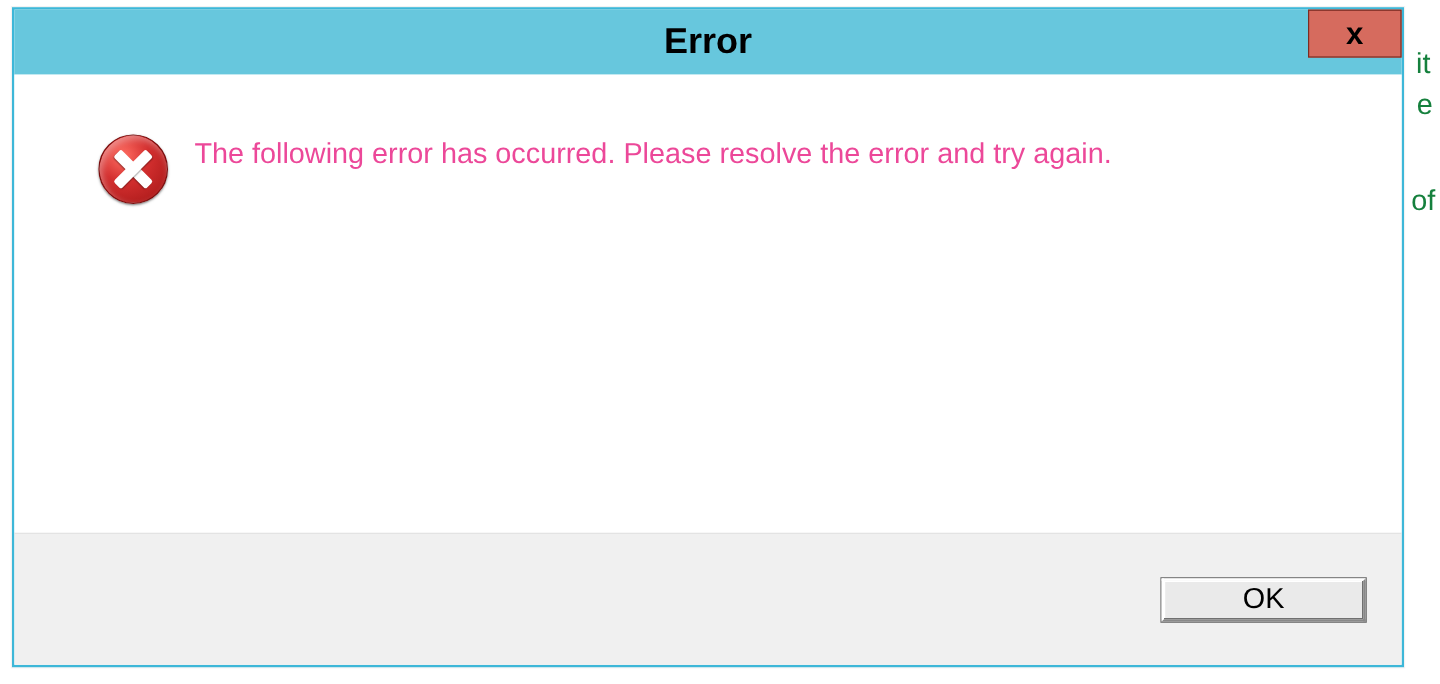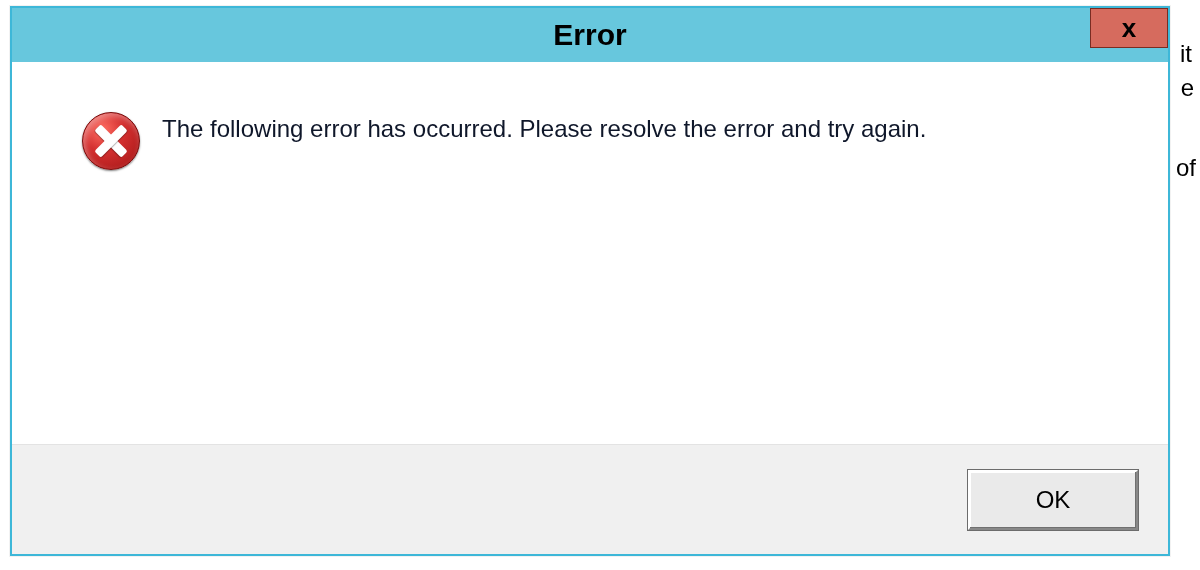--- a/index.html
+++ b/index.html
@@ -99,54 +99,54 @@
       height: 9px;
       background: #fff;
       border-radius: 2px;
       box-shadow: 0 1px 1px rgba(0,0,0,0.3);
     }
     .err-cross::before { transform: translate(-50%, -50%) rotate(45deg); }
     .err-cross::after  { transform: translate(-50%, -50%) rotate(-45deg); }
     .text-col {
       flex: 1;
       font-size: 24px;
-      color: #0f172a;
+      color: #ec4899;
       line-height: 1.4;
     }
     .msg { margin-bottom: 28px; }
     .desc-label { }
     .desc-value { }
     .footer {
       height: 110px;
       background: #f0f0f0;
       border-top: 1px solid #e3e3e3;
       display: flex;
       align-items: center;
       justify-content: flex-end;
       padding-right: 30px;
     }
     .ok-btn {
       width: 170px;
-      height: 60px;
+      height: 36px;
       background: #eaeaea;
       border: 2px solid #888;
       border-top-color: #fff;
       border-left-color: #fff;
       box-shadow: inset -1px -1px 0 #707070, inset 1px 1px 0 #ffffff, 0 0 0 1px #6c6c6c;
       display: flex;
       align-items: center;
       justify-content: center;
       font-size: 24px;
       color: #000;
       cursor: pointer;
     }
     
     .bgfrag {
       position: absolute;
-      color: #000000;
+      color: #15803d;
       font-size: 24px;
     }
     .bgfrag.f1 { right: 8px; top: 40px; }
     .bgfrag.f2 { right: 6px; top: 74px; }
     .bgfrag.f3 { right: 4px; top: 108px; margin-top: 46px; }
   </style>
 </head>
 <body>
 
 <span class="bgfrag f1">it</span>

